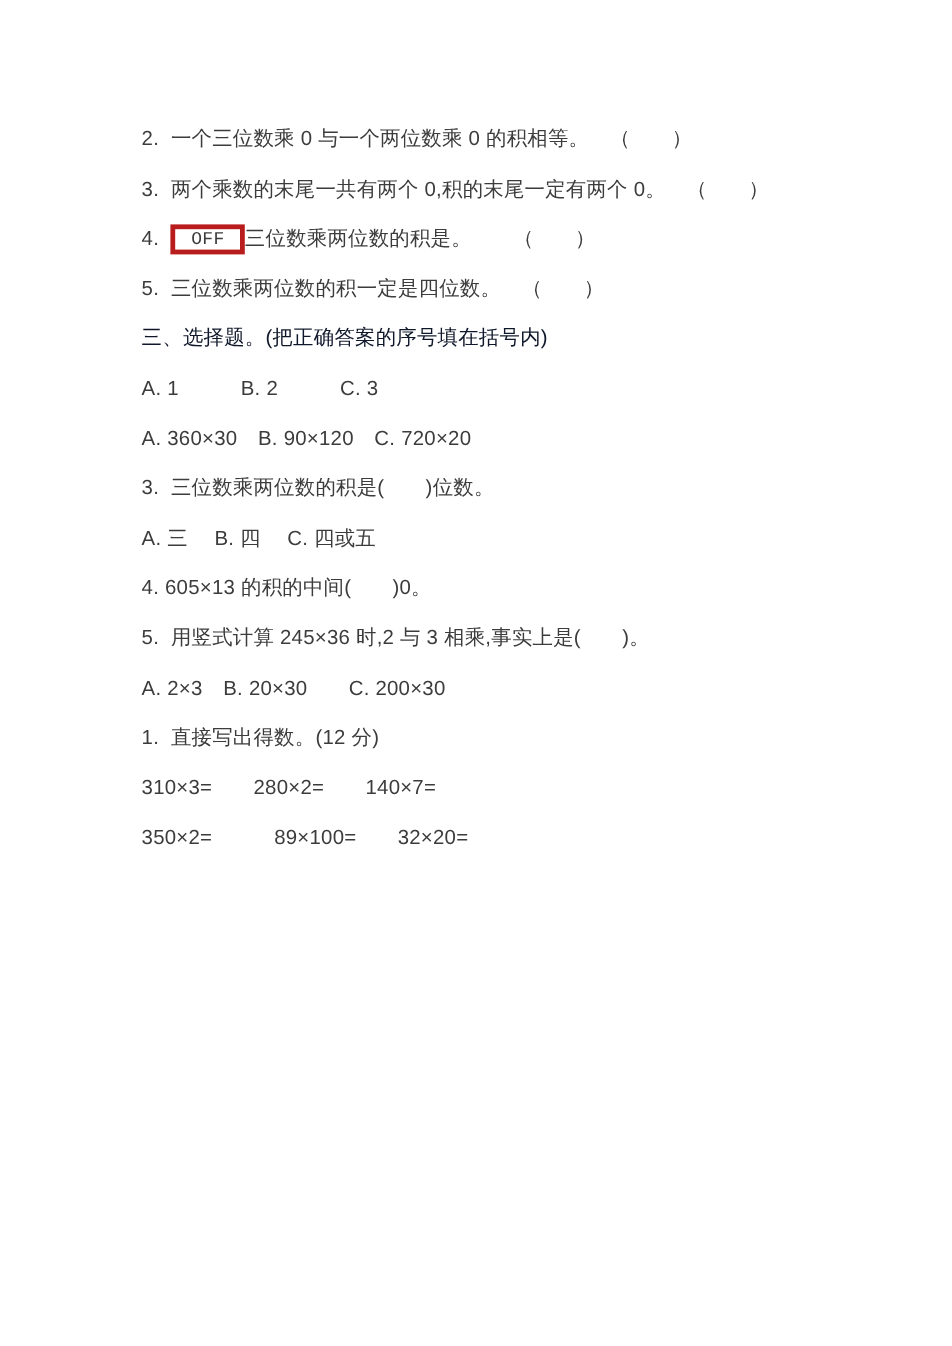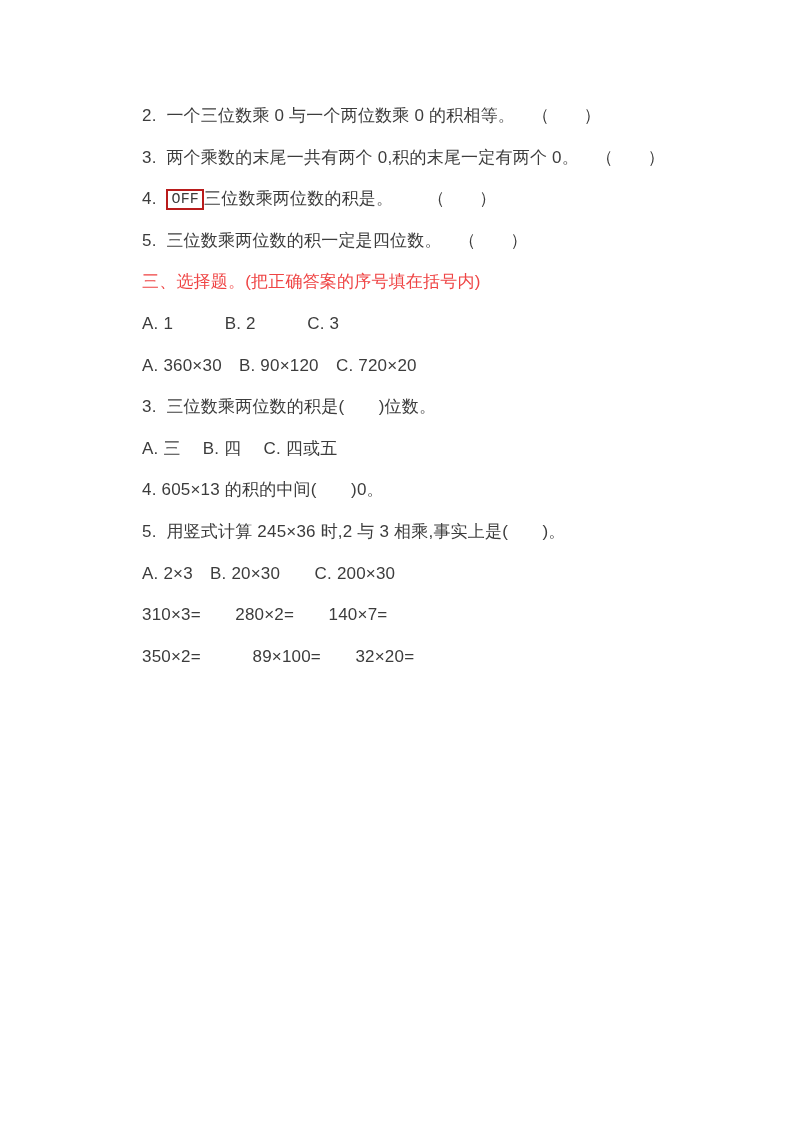--- a/index.html
+++ b/index.html
@@ -13,40 +13,39 @@
     height: 1122px;
     background: #ffffff;
     overflow: hidden;
     font-family: "Liberation Sans", "DejaVu Sans", sans-serif;
   }
   .content {
     position: absolute;
     top: 104px;
     left: 118px;
     right: 40px;
-    margin-left: 24px;
   }
   .line {
     height: 41.6px;
     font-size: 17px;
     line-height: 23px;
     color: #3c3c3c;
     white-space: pre;
     letter-spacing: 0.2px;
   }
   .heading {
-    color: #ef4444;
+    color: #0f172a;
   }
   .off-key {
     display: inline-block;
     font-family: "Liberation Mono", "DejaVu Sans Mono", monospace;
     font-size: 15px;
     line-height: 17px;
-    border: 2px solid #b91c1c;
-    padding: 0 3px;
+    border: 4px solid #b91c1c;
+    padding: 0 13px;
     vertical-align: 1px;
   }
 </style>
 </head>
 <body>
 
 <div class="page">
   <div class="content">
 
     <div class="line">2.  一个三位数乘 0 与一个两位数乘 0 的积相等。　（　　）</div>
@@ -56,17 +55,18 @@
 
     <div class="line heading">三、选择题。(把正确答案的序号填在括号内)</div>
     <div class="line">A. 1　　　B. 2　　　C. 3</div>
     <div class="line">A. 360×30　B. 90×120　C. 720×20</div>
     <div class="line">3.  三位数乘两位数的积是(　　)位数。</div>
     <div class="line">A. 三　 B. 四　 C. 四或五</div>
     <div class="line">4. 605×13 的积的中间(　　)0。</div>
     <div class="line">5.  用竖式计算 245×36 时,2 与 3 相乘,事实上是(　　)。</div>
     <div class="line">A. 2×3　B. 20×30　　C. 200×30</div>
 
+    <div class="line">1.  直接写出得数。(12 分)</div>
     <div class="line">310×3=　　280×2=　　140×7=</div>
     <div class="line">350×2=　　　89×100=　　32×20=</div>
 
   </div>
 </div>
 
 </body></html>

